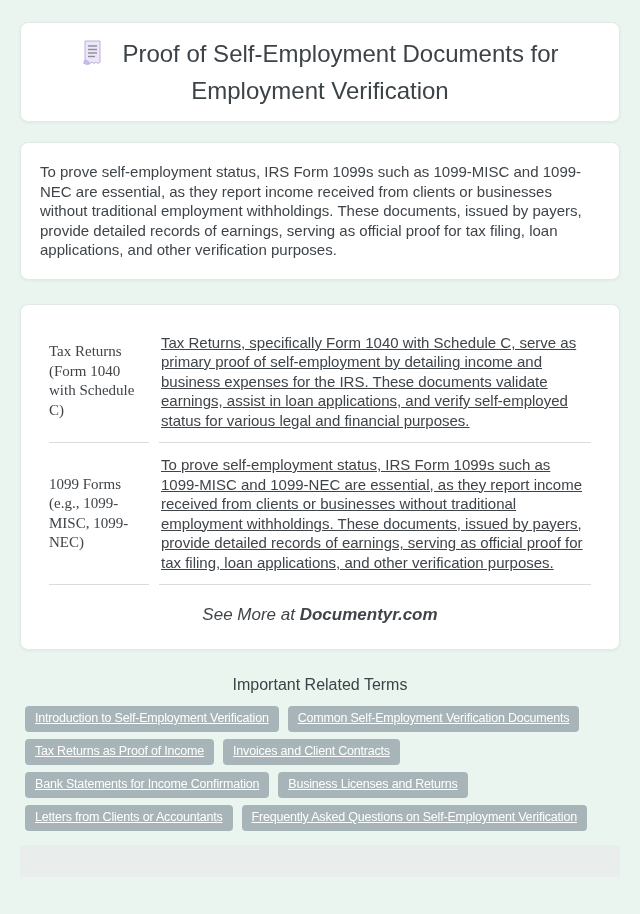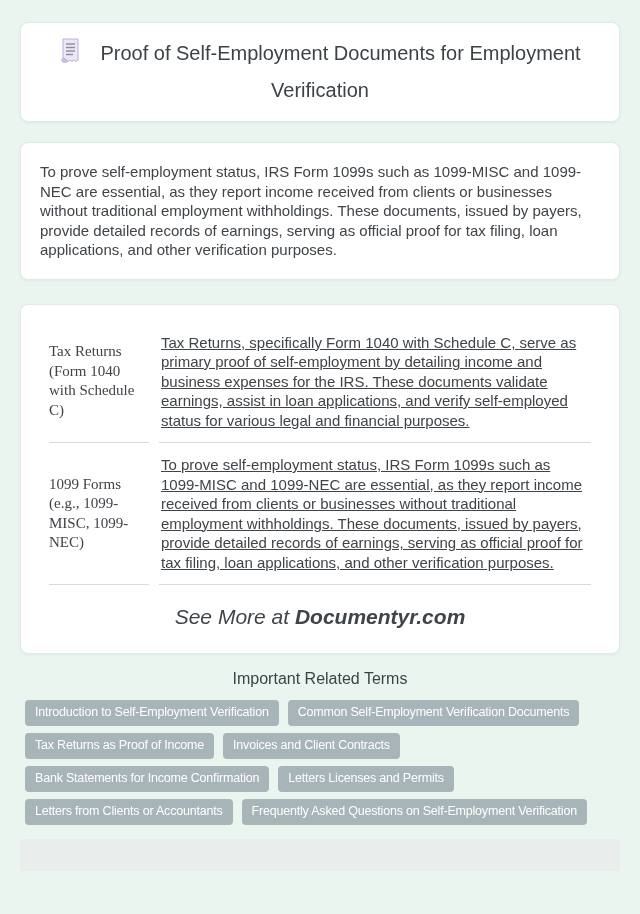--- a/index.html
+++ b/index.html
@@ -26,21 +26,21 @@
     border-radius:8px;
     box-shadow:0 1px 3px rgba(60,64,67,.06);
   }
   .title-card{
     margin-top:22px;
     padding:14px 20px;
     text-align:center;
   }
   .title-card h1{
     margin:0;
-    font-size:20px;
+    font-size:24px;
     font-weight:400;
     line-height:33px;
     color:#3c4347;
   }
   .receipt-icon{
     display:inline-block;
     vertical-align:-4px;
     margin-right:18px;
   }
   .intro-card{
@@ -72,26 +72,26 @@
     padding:12px 0;
     font-family:Liberation Serif, serif;
   }
   td.def{
     padding:12px 2px;
     text-decoration:underline;
   }
   .see-more{
     margin:20px 0 2px;
     text-align:center;
-    font-size:21px;
+    font-size:17px;
     font-style:italic;
   }
   .see-more strong{font-weight:700;}
   h2.related-heading{
-    margin:16px 0 12px;
+    margin:26px 0 12px;
     text-align:center;
     font-size:16px;
     font-weight:500;
     color:#3c4347;
   }
   .tags{
     display:flex;
     flex-wrap:wrap;
     gap:7px 9px;
     max-width:578px;
@@ -101,20 +101,21 @@
     display:inline-block;
     background:var(--tag-bg);
     color:#ffffff;
     font-size:12.5px;
     letter-spacing:-0.2px;
     line-height:15px;
     padding:5px 10px 6px;
     border-radius:4px;
     white-space:nowrap;
     cursor:pointer;
+    text-decoration:underline;
   }
   footer.site-footer{
     margin-top:14px;
     height:32px;
     background:var(--footer-bg);
     border-radius:2px;
     display:flex;
     align-items:center;
     justify-content:flex-end;
     padding-right:12px;
@@ -172,21 +173,21 @@
 
 
       <span class="tag">Common Self-Employment Verification Documents</span>
 
       <span class="tag">Tax Returns as Proof of Income</span>
 
       <span class="tag">Invoices and Client Contracts</span>
 
       <span class="tag">Bank Statements for Income Confirmation</span>
 
-      <span class="tag">Letters Licenses and Permits</span>
+      <span class="tag">Business Licenses and Returns</span>
 
       <span class="tag">Letters from Clients or Accountants</span>
 
 
       <span class="tag">Frequently Asked Questions on Self-Employment Verification</span>
     </div>
 
   <footer class="site-footer">
     
   </footer>

